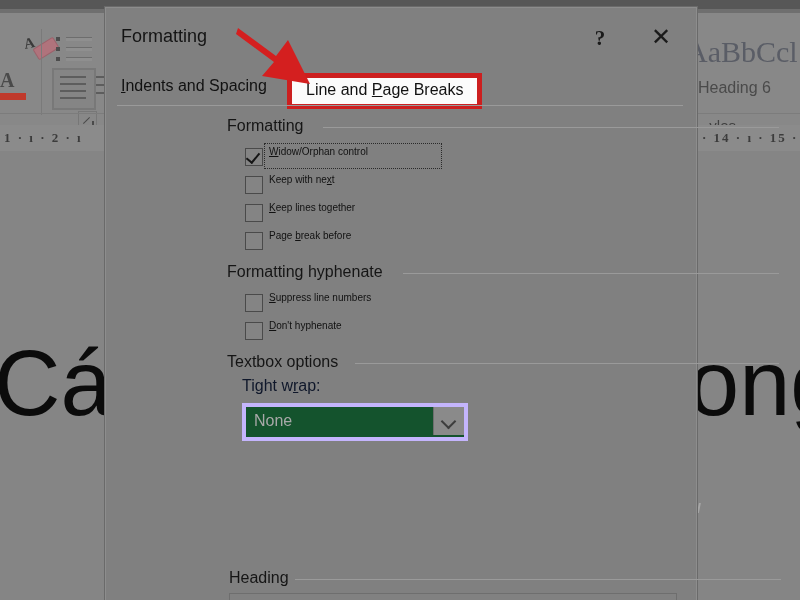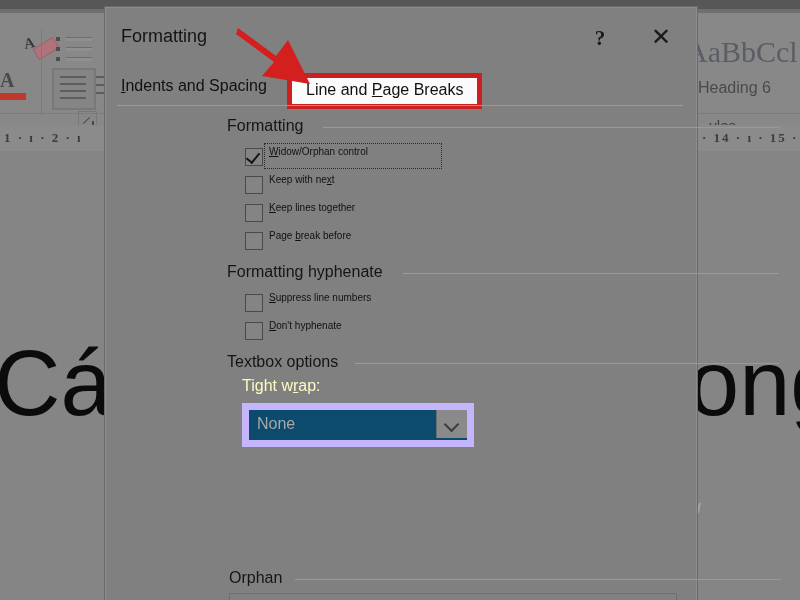--- a/index.html
+++ b/index.html
@@ -96,23 +96,23 @@
 
   .cb-row{position:absolute;height:22px;cursor:pointer;}
   .cbx{position:absolute;left:0;top:1px;width:16px;height:16px;
     border:1px solid #4a4a4a;background:#848484;}
   .cbx.checked:after{content:"";position:absolute;left:3px;top:1px;width:6px;height:11px;
     border-right:2px solid #151515;border-bottom:2px solid #151515;transform:rotate(40deg);}
   .cb-lbl{position:absolute;left:24px;top:-1px;font-size:10px;color:#111;white-space:nowrap;}
   .focusring{position:absolute;left:20px;top:-3px;height:24px;outline:1px dotted #2a2a2a;}
   .ul{text-decoration:underline;}
 
-  .fieldlbl{position:absolute;font-size:16px;color:#fef9c3;}
+  .fieldlbl{position:absolute;font-size:16px;color:#0f172a;}
   .combo{position:absolute;left:137px;top:396px;width:218px;height:30px;
-    background:#0c4a6e;border:7px solid #c4b5fd;cursor:pointer;}
+    background:#14532d;border:4px solid #c4b5fd;cursor:pointer;}
   .combo .val{position:absolute;left:8px;top:5px;font-size:16px;color:#a8a8a8;}
   .combo .btn{position:absolute;right:0;top:0;width:30px;height:28px;
     border-left:1px solid #6e6e6e;background:#8a8a8a;}
   .combo .btn:after{content:"";position:absolute;left:9px;top:9px;width:9px;height:9px;
     border-right:2px solid #3d3d3d;border-bottom:2px solid #3d3d3d;transform:rotate(45deg);}
 
   .previewbox{position:absolute;left:124px;top:586px;width:446px;height:14px;
     border:1px solid #6e6e6e;border-bottom:none;background:#818181;}
 
   
@@ -247,21 +247,21 @@
   <div class="fieldlbl" style="left:137px;top:370px;">
     Tight w<span class="ul">r</span>ap:
   </div>
 
   <div class="combo">
     <span class="val">None</span>
     <span class="btn"></span>
   </div>
 
   <div class="grp" style="left:124px;top:562px;">
-    <span>Orphan</span>
+    <span>Heading</span>
     <span class="rule" style="left:66px;width:486px;"></span>
   </div>
   <div class="previewbox"></div>
 </div>
 
 <svg class="arrow" viewBox="0 0 112 62">
   <path d="M2 0 L40 28 L52 12 L74 56 L26 48 L38 34 L0 6 Z" fill="#d41f1f"></path>
 </svg>
 
 </body></html>

